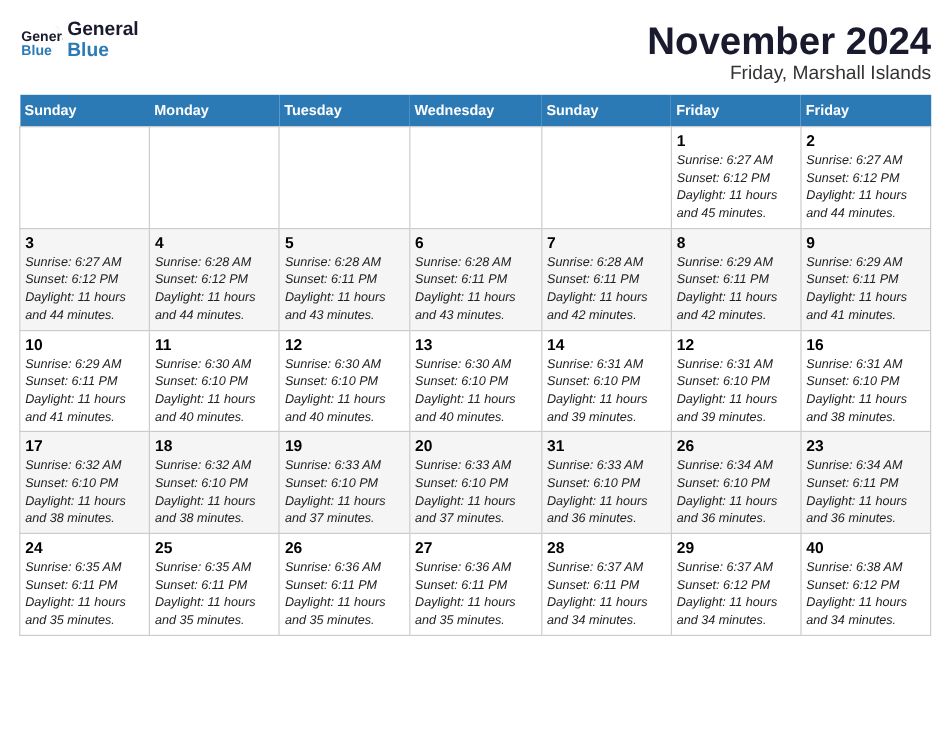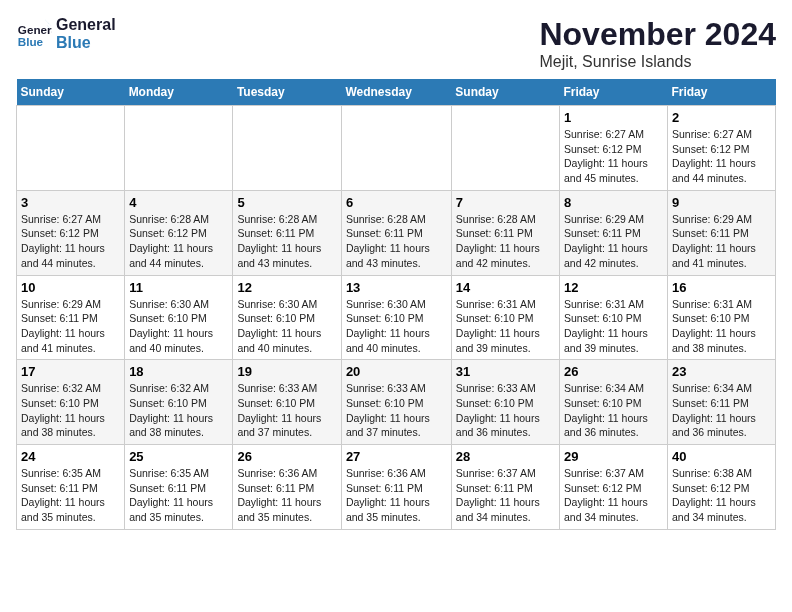--- a/index.html
+++ b/index.html
@@ -19,21 +19,21 @@
     .logo {
       display: flex;
       align-items: center;
       gap: 4px;
     }
     .logo-icon {
       width: 36px;
       height: 36px;
     }
     .title-area {
-      text-align: left;
+      text-align: right;
     }
     .month-title {
       font-size: 32px;
       font-weight: bold;
       color: #1a1a2e;
     }
     .location-title {
       font-size: 16px;
       color: #333;
     }
@@ -64,20 +64,21 @@
     .day-num {
       font-weight: bold;
       font-size: 13px;
       display: block;
       margin-bottom: 2px;
     }
     .day-info {
       font-size: 10.5px;
       color: #222;
       line-height: 1.4;
+      font-style: italic;
     }
     .empty-cell {
       background: #fff !important;
     }
     tbody tr td.empty-cell {
       background: #fff;
     }
   </style>
 </head>
 <body>
@@ -90,21 +91,21 @@
       <polygon points="32,8 40,16 36,12" fill="#2c7ab5"></polygon>
       <polygon points="36,4 44,12 40,8" fill="#2c7ab5" transform="translate(-4,0)"></polygon>
     </svg>
     <div style="display:flex;flex-direction:column;line-height:1.1;">
       <span style="font-size:16px;font-weight:bold;color:#1a1a2e;">General</span>
       <span style="font-size:16px;font-weight:bold;color:#2c7ab5;">Blue</span>
     </div>
   </div>
   <div class="title-area">
     <div class="month-title">November 2024</div>
-    <div class="location-title">Mejit, Sunrise Islands</div>
+    <div class="location-title">Friday, Marshall Islands</div>
   </div>
 </div>
 
 <table>
   <thead>
     <tr id="weekday-header">
         <th>Sunday</th>
         <th>Monday</th>
         <th>Tuesday</th>
         <th>Wednesday</th>

